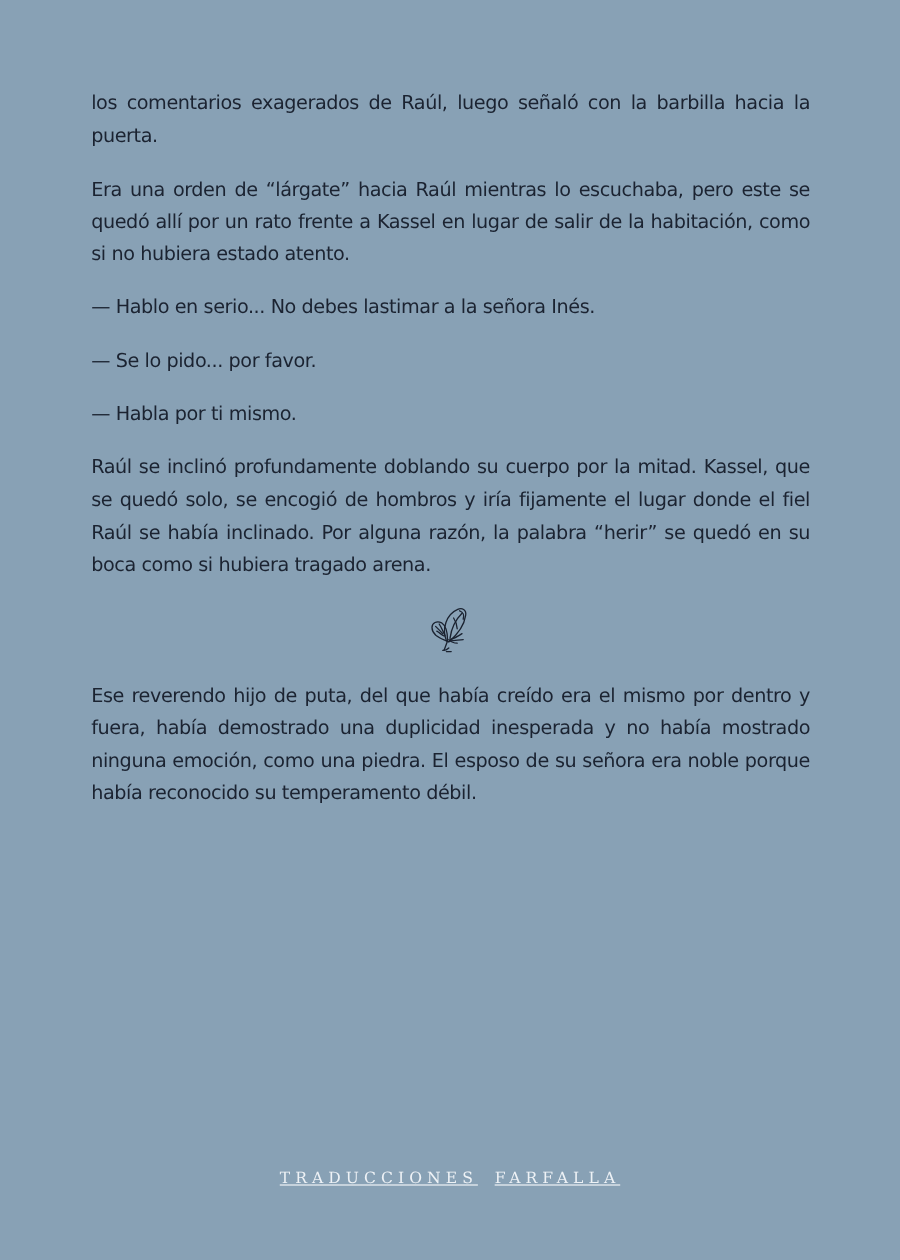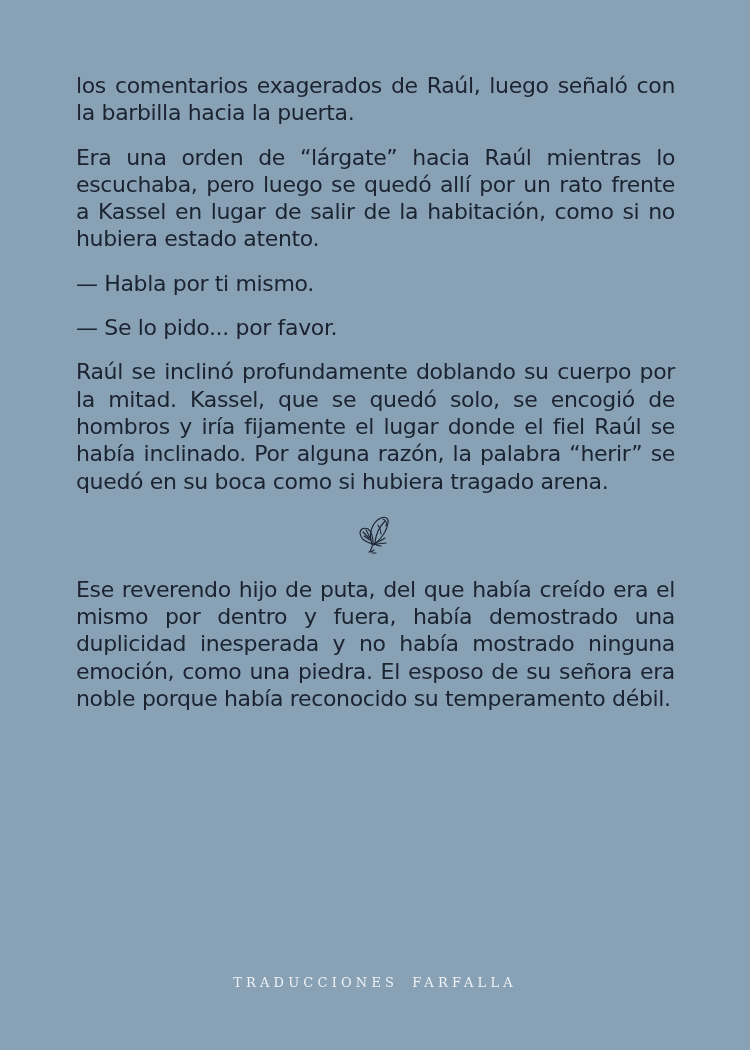--- a/index.html
+++ b/index.html
@@ -15,21 +15,21 @@
       font-family: "DejaVu Sans", "Liberation Sans", sans-serif;
       color: #1b2331;
     }
     .page {
       position: absolute;
       left: 76px;
       top: 72px;
       width: 599px;
     }
     .para {
-      font-size: 22px;
+      font-size: 16px;
       line-height: 27.3px;
       text-align: justify;
       margin: 0 0 17px 0;
       letter-spacing: -0.35px;
       word-spacing: 0px;
     }
     .dialog {
       text-align: left;
     }
     .separator {
@@ -45,33 +45,35 @@
     .footer {
       position: absolute;
       left: 0;
       width: 750px;
       top: 975px;
       text-align: center;
       font-family: "DejaVu Serif", "Liberation Serif", serif;
       font-size: 13px;
       letter-spacing: 4.2px;
       color: #eef2f6;
+      text-decoration: underline;
     }
     .footer span + span {
       margin-left: 14px;
     }
   </style>
 </head>
 <body>
 
 <div class="page">
   <p class="para">los comentarios exagerados de Raúl, luego señaló con la barbilla hacia la puerta.</p>
-  <p class="para">Era una orden de “lárgate” hacia Raúl mientras lo escuchaba, pero luego se quedó allí por un rato frente a Kassel en lugar de salir de la habitación, como si no hubiera estado atento.</p>
+  <p class="para">Era una orden de “lárgate” hacia Raúl mientras lo escuchaba, pero este se quedó allí por un rato frente a Kassel en lugar de salir de la habitación, como si no hubiera estado atento.</p>
+  <p class="para dialog">— Hablo en serio... No debes lastimar a la señora Inés.</p>
+  <p class="para dialog">— Se lo pido... por favor.</p>
   <p class="para dialog">— Habla por ti mismo.</p>
-  <p class="para dialog">— Se lo pido... por favor.</p>
   <p class="para">Raúl se inclinó profundamente doblando su cuerpo por la mitad. Kassel, que se quedó solo, se encogió de hombros y iría fijamente el lugar donde el fiel Raúl se había inclinado. Por alguna razón, la palabra “herir” se quedó en su boca como si hubiera tragado arena.</p>
 
   <div class="separator">
     <svg viewBox="0 0 40 46" fill="none" stroke="#1b2331" stroke-width="1.1" stroke-linecap="round" stroke-linejoin="round">
 
       <path d="M18 32 C14 22, 18 10, 27 6 C31 4, 35 6, 34 11 C33 18, 28 26, 20 33 Z"></path>
       <path d="M21 30 C22 22, 26 14, 31 9"></path>
       <path d="M29 7 C32 8, 33 11, 32 14"></path>
       <path d="M24 13 C26 16, 27 19, 27 22"></path>
 

